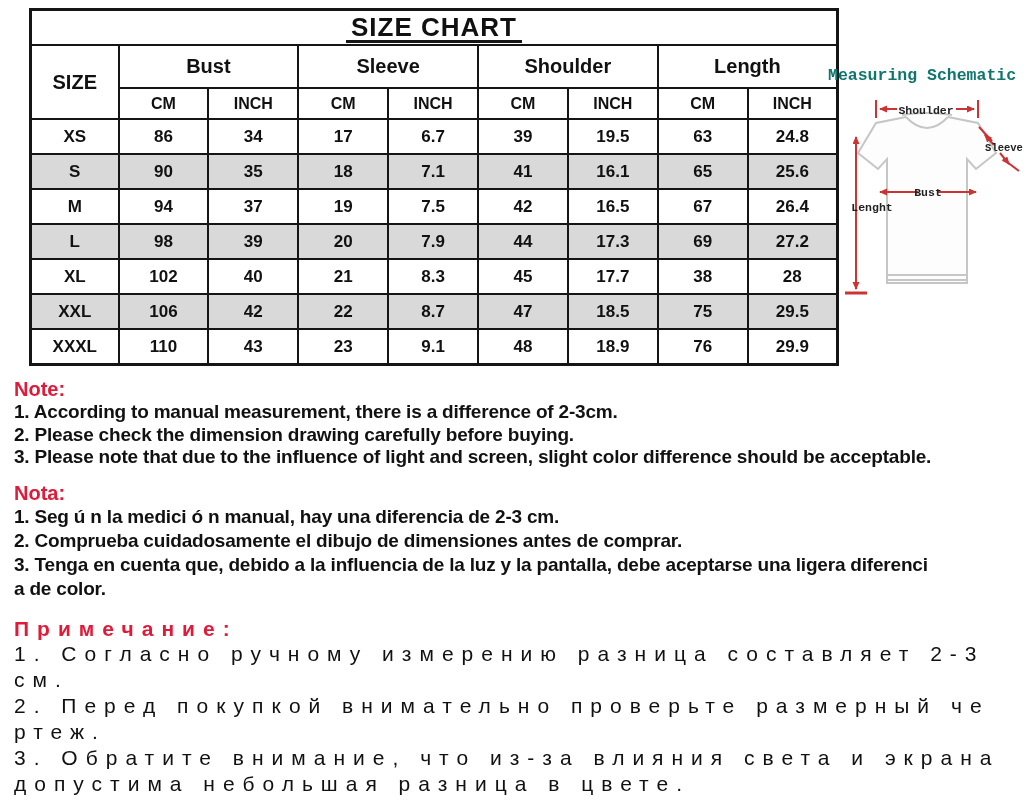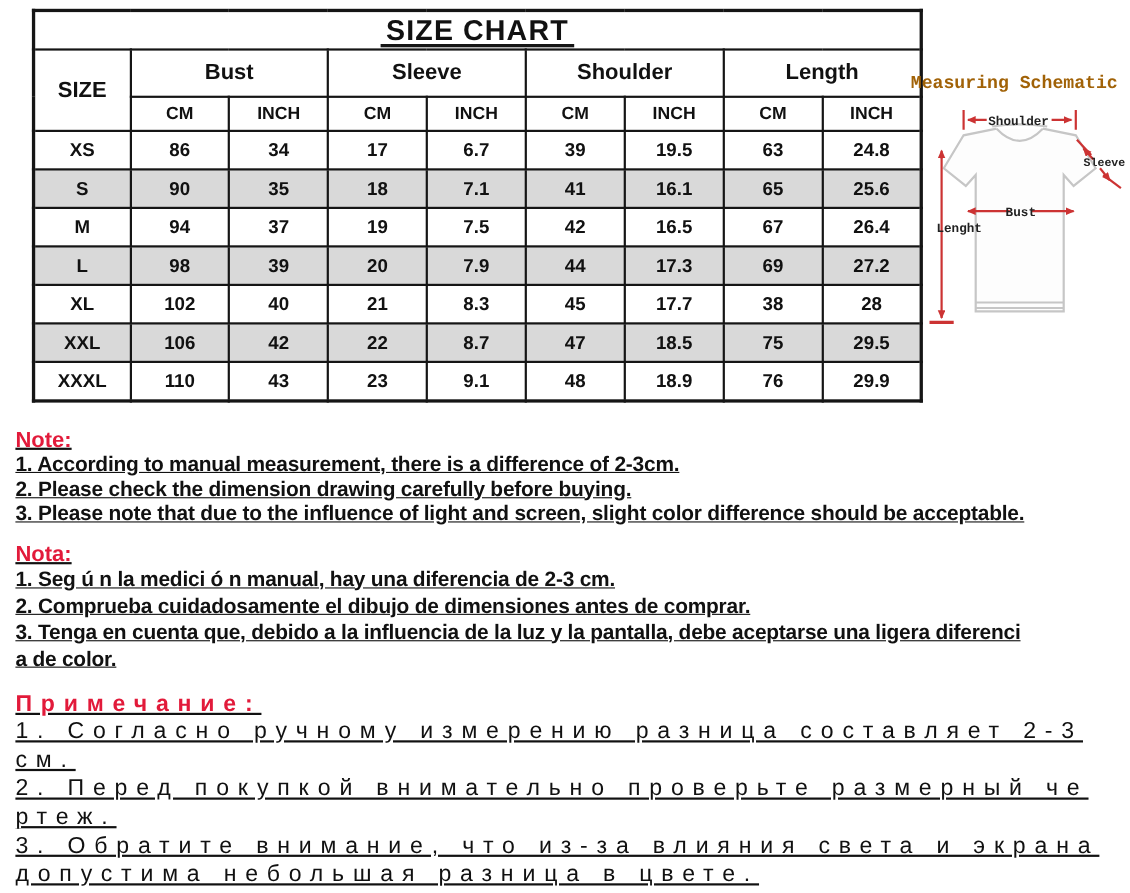--- a/index.html
+++ b/index.html
@@ -19,26 +19,26 @@
   .title-cell .u{border-bottom:3px solid #151515;padding:0 5px 0 5px;display:inline-block;line-height:26px;}
   .size-head{font-size:21px;background:#fff;margin-top:32px;}
   .group-row th{height:41px;font-size:20px;background:#fff;}
   .unit-row th{height:29px;font-size:16px;background:#d9d9d9;}
   tbody td{height:33px;font-size:17px;}
   tbody tr.alt td{background:#d9d9d9;}
   
   .schematic{position:absolute;left:828px;top:66px;width:199px;}
   .schematic-title{
     font-family:"Liberation Mono","DejaVu Sans Mono",monospace;
-    font-weight:bold;font-size:16.5px;white-space:nowrap;color:#a16207;
+    font-weight:bold;font-size:16.5px;white-space:nowrap;color:#0f766e;
   }
   .schematic svg{display:block;margin-top:2px;}
   .svg-label{font-family:"Liberation Mono","DejaVu Sans Mono",monospace;font-weight:bold;fill:#222;}
   
-  .notes{position:absolute;left:14px;top:389px;width:1012px;text-decoration:underline;}
+  .notes{position:absolute;left:14px;top:378px;width:1012px;}
   .note-heading{color:#e21a3a;font-weight:bold;font-size:20px;line-height:23px;}
   .note-line{font-size:19px;font-weight:bold;line-height:22.5px;letter-spacing:-0.2px;white-space:nowrap;}
   .sec-es{margin-top:13px;}
   .sec-es .note-line{line-height:24px;white-space:normal;}
   .sec-ru{margin-top:15px;}
   .sec-ru .note-heading{font-size:21px;letter-spacing:8px;line-height:25px;}
   .sec-ru .note-line{font-size:21px;font-weight:500;letter-spacing:8px;line-height:26px;white-space:nowrap;}
 </style>
 </head>
 <body>

